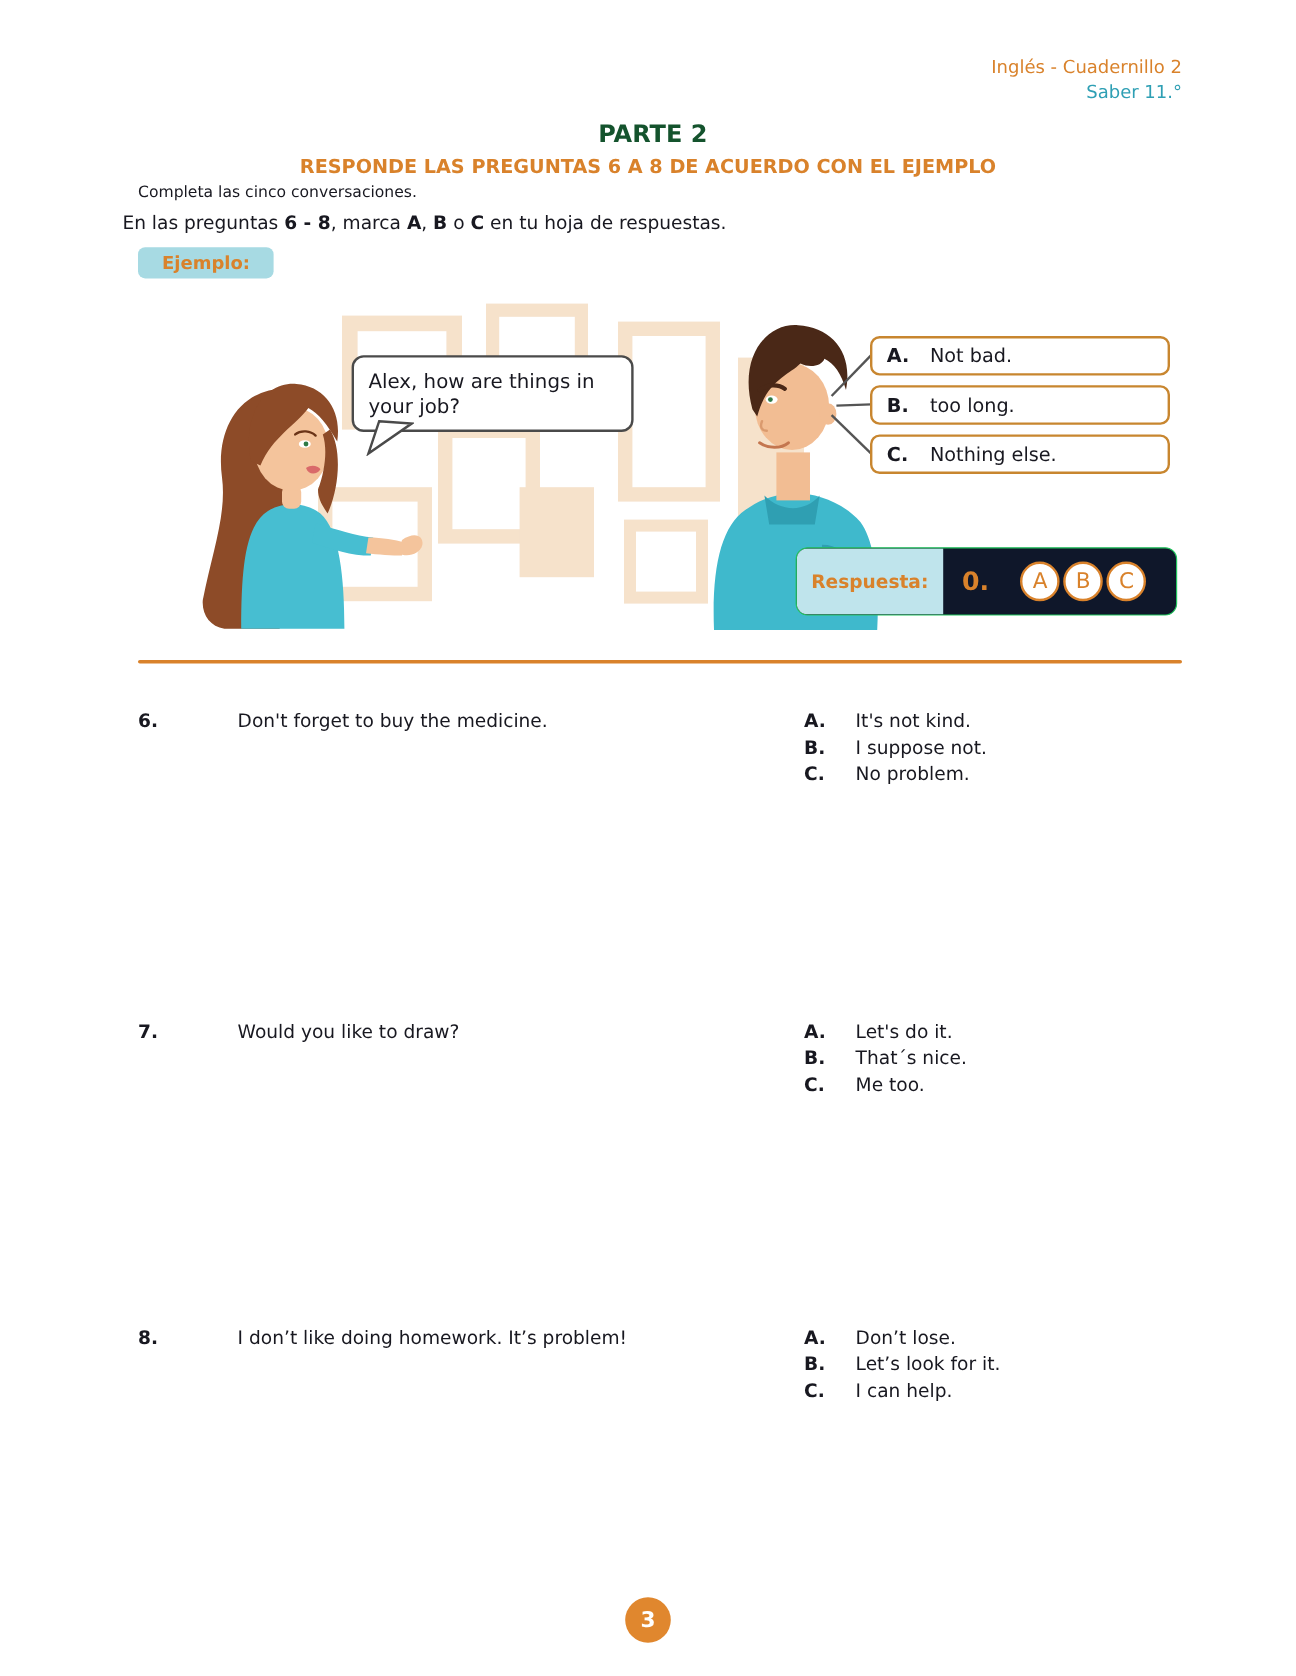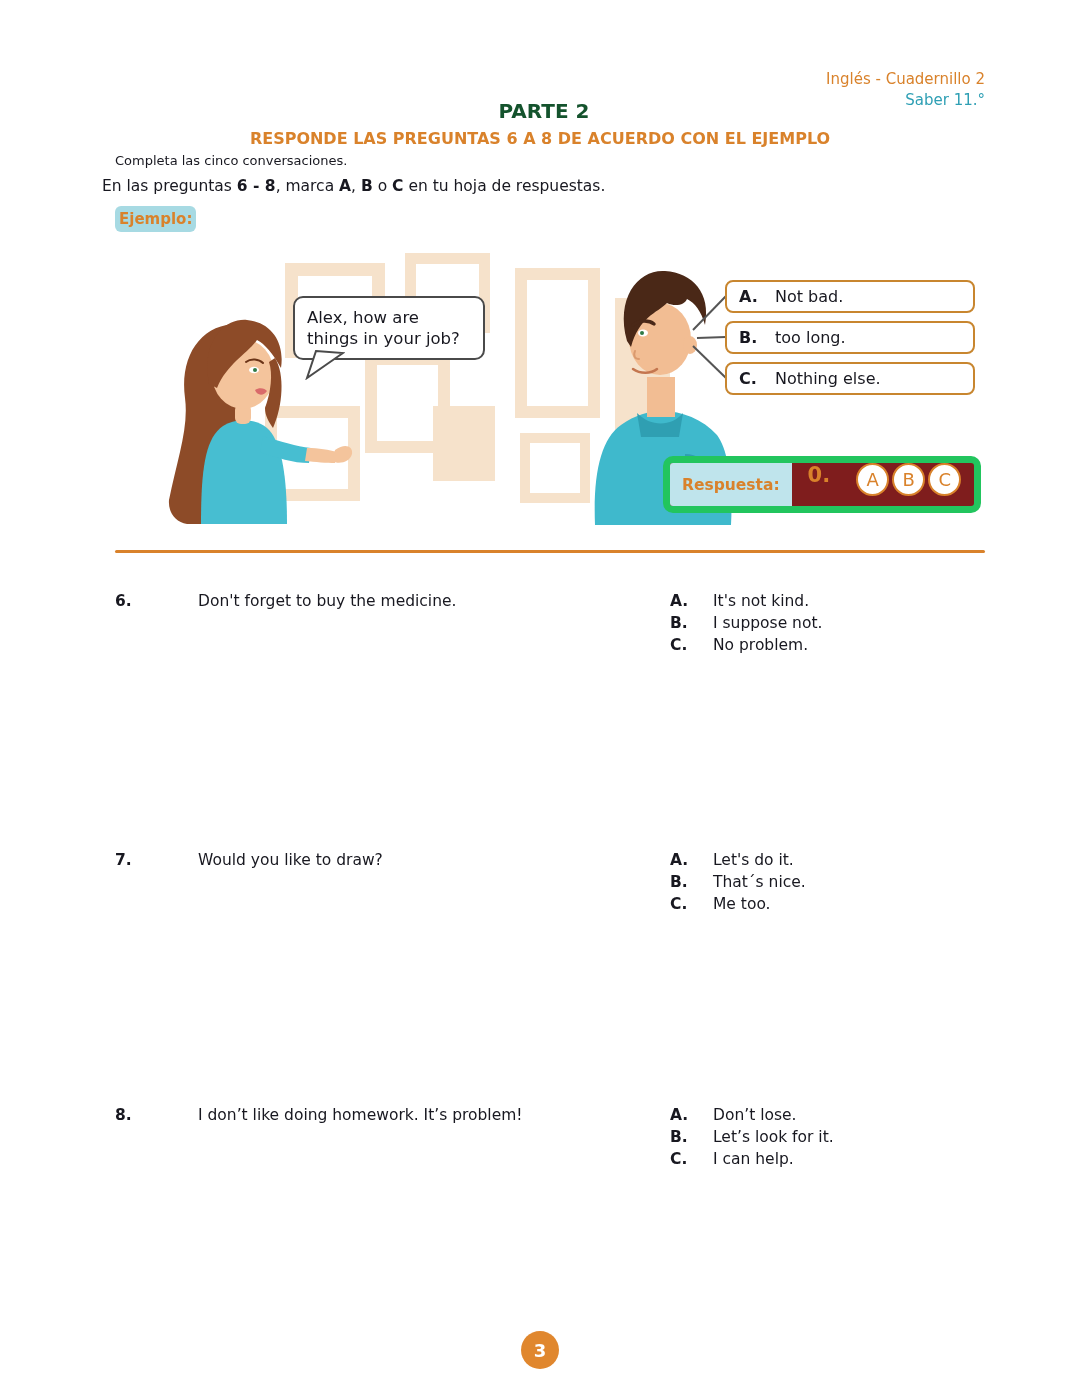--- a/index.html
+++ b/index.html
@@ -2,48 +2,48 @@
 <html><head>
 <meta charset="utf-8">
 <style>
   * { margin:0; padding:0; box-sizing:border-box; }
   html,body { background:#ffffff; }
   body { font-family:"DejaVu Sans","Liberation Sans",sans-serif; color:#181820; }
   .page { position:relative; width:1080px; height:1397px; background:#fff; overflow:hidden; }
 
   
   .hdr { position:absolute; top:46px; right:95px; text-align:right; font-size:15px; line-height:21px; }
-  .hdr-l1 { color:#D9822B;margin-top:23px; }
+  .hdr-l1 { color:#D9822B; }
   .hdr-l2 { color:#2E9FB4; }
 
   
   .part-title { position:absolute; top:99px; left:4px; width:100%; text-align:center; color:#14532d; font-size:20px; font-weight:bold; }
   .instr-heading { position:absolute; top:129px; left:0; width:100%; text-align:center; color:#D9822B; font-size:16px; font-weight:bold; }
 
   .instr1 { position:absolute; top:153px; left:115px; font-size:13px; }
   .instr2 { position:absolute; top:177px; left:102px; font-size:15.5px; }
 
-  .badge { position:absolute; top:206px; left:115px; background:#A7DAE3; color:#D9822B; font-weight:bold; font-size:15px; padding:4px 4px; border-radius:6px; }
+  .badge { position:absolute; top:206px; left:115px; background:#A7DAE3; color:#D9822B; font-weight:bold; font-size:15px; padding:4px 20px; border-radius:6px; }
 
   
   .illus { position:absolute; top:238px; left:115px; width:870px; height:287px; }
   .frame { position:absolute; border-style:solid; border-color:#F6E2CB; z-index:1; background:#fff; }
   .frame.solid { background:#F6E2CB; border:none; }
   .woman { position:absolute; left:28px; bottom:0; z-index:3; }
   .man { position:absolute; left:452px; bottom:0; z-index:3; }
   .lines { position:absolute; left:0; top:0; z-index:4; }
 
-  .bubble { position:absolute; left:178px; top:58px; width:192px; background:#fff; border:2px solid #4A4A4A; border-radius:10px; padding:9px 12px; font-size:16.5px; line-height:21px; z-index:5; }
+  .bubble { position:absolute; left:178px; top:58px; width:235px; background:#fff; border:2px solid #4A4A4A; border-radius:10px; padding:9px 12px; font-size:16.5px; line-height:21px; z-index:5; }
   .bubble-tail { position:absolute; left:188px; top:112px; z-index:6; }
 
   .opt-box { position:absolute; left:610px; width:250px; height:33px; background:#fff; border:2px solid #C8862F; border-radius:8px; display:flex; align-items:center; padding:0 12px; font-size:16px; z-index:5; }
   .opt-box b { width:36px; }
   .opt-a { top:42px; } .opt-b { top:83px; } .opt-c { top:124px; }
 
-  .resp { position:absolute; left:548px; top:218px; width:318px; height:57px; border:7px solid #22c55e; border-radius:10px; background:#7f1d1d; display:flex; overflow:hidden; z-index:6; }
+  .resp { position:absolute; left:548px; top:218px; width:318px; height:57px; border:1px solid #22c55e; border-radius:10px; background:#0f172a; display:flex; align-items:center; overflow:hidden; z-index:6; }
   .resp-label { background:#BFE4EC; height:100%; display:flex; align-items:center; padding:0 12px; color:#D9822B; font-weight:bold; font-size:15.5px; }
   .resp-num { color:#D9822B; font-weight:bold; font-size:21px; margin-left:16px; }
   .resp-circles { display:flex; gap:3px; margin-left:26px; }
   .resp-circle { width:33px; height:33px; border:2.5px solid #D9822B; border-radius:50%; color:#D9822B; font-size:18px; display:flex; align-items:center; justify-content:center; background:#fff; }
 
   .divider { position:absolute; left:115px; top:550px; width:870px; height:3px; background:#D9822B; border-radius:2px; }
 
   
   .question { position:absolute; left:0; width:100%; font-size:15.5px; line-height:22px; }
   .q6 { top:590px; } .q7 { top:849px; } .q8 { top:1104px; }

